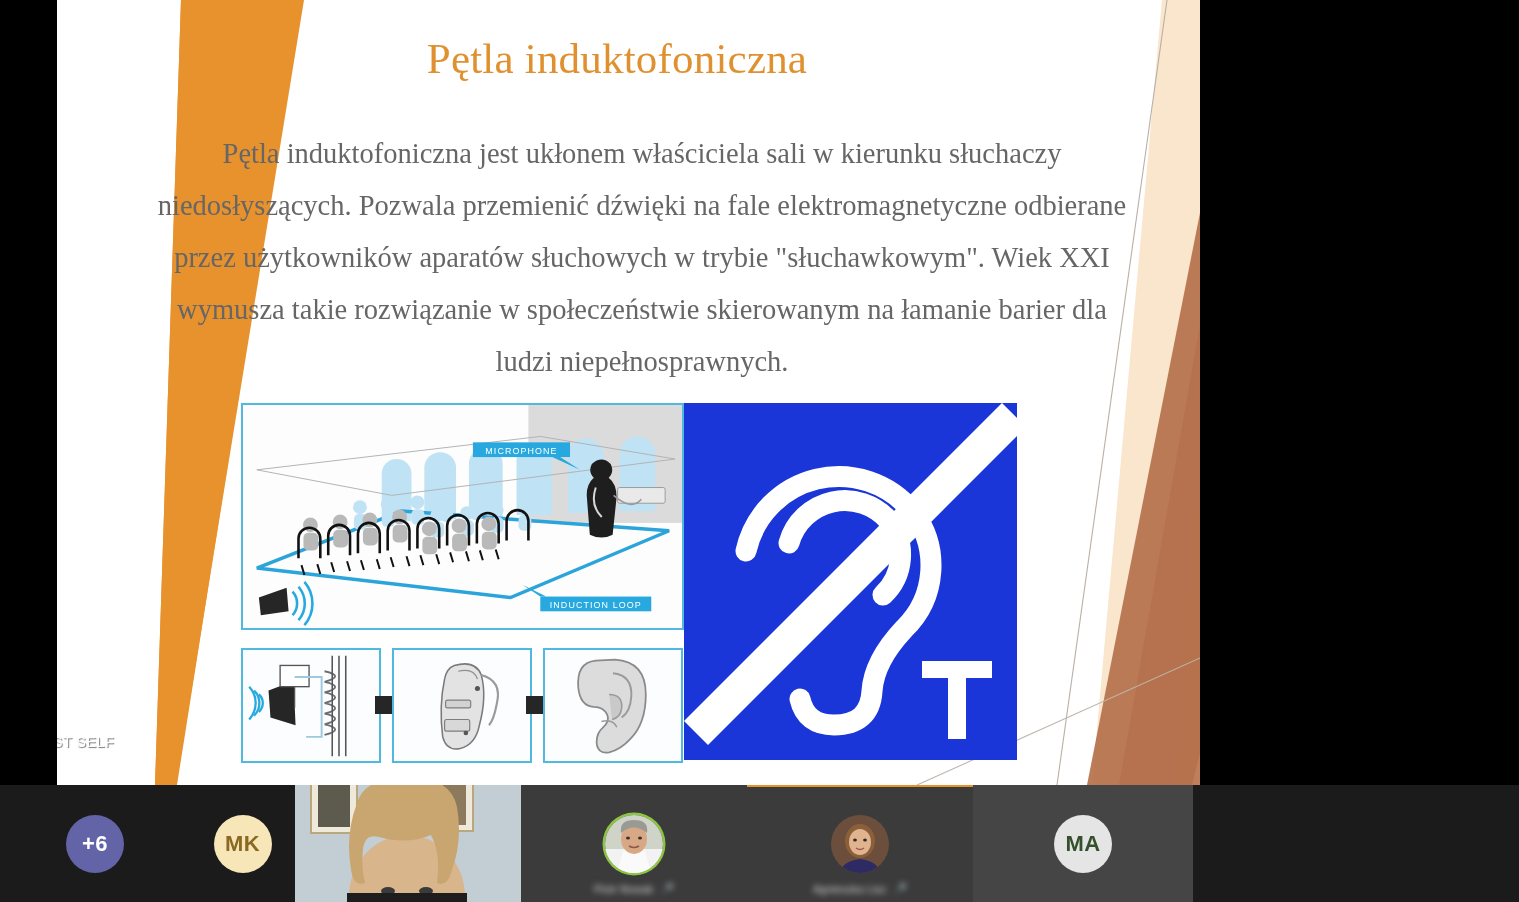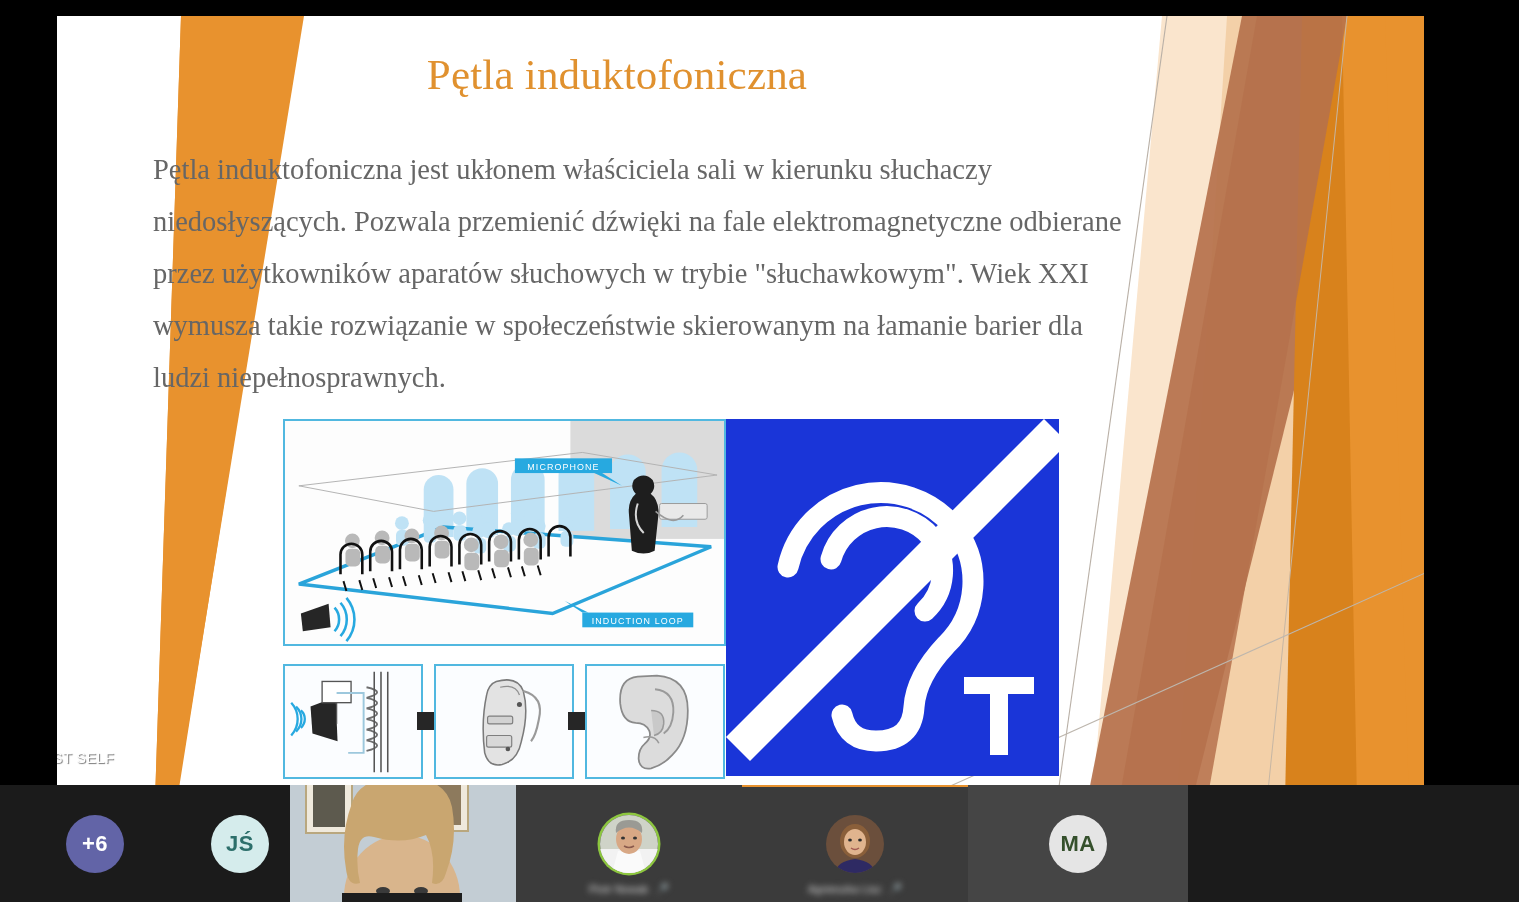--- a/index.html
+++ b/index.html
@@ -7,22 +7,22 @@
     width: 1519px; height: 902px;
     background: #000;
     overflow: hidden;
     font-family: "Liberation Sans", sans-serif;
   }
 
   #app { position: relative; width: 1519px; height: 902px; background: #000; }
 
   
   #stage {
-    position: absolute; left: 0; top: 16px;
-    width: 1424px; height: 785px;
+    position: absolute; left: 0; top: 0;
+    width: 1200px; height: 785px;
     background: #000;
     overflow: hidden;
   }
   #slide {
     position: absolute; left: 57px; top: 0;
     width: 1406px; height: 785px;
     background: #ffffff;
     overflow: hidden;
   }
   #slide-svg { position: absolute; inset: 0; width: 100%; height: 100%; display: block; }
@@ -43,39 +43,38 @@
     position: absolute;
     left: 96px; top: 128px; width: 978px;
     font-family: "Liberation Serif", serif;
     font-size: 28.5px;
     line-height: 52px;
     color: #666666;
     text-align: justify;
     z-index: 5;
   }
   .slide-body p { text-align: justify; }
-  .slide-body p:last-child { text-align: left; }
+  .slide-body p:last-child { text-align: center; }
 
   .cst-self {
     position: absolute;
     left: -15px; top: 734px;
     font-size: 14.5px;
     color: #ffffff;
     text-shadow: 1px 1px 1px rgba(0,0,0,.55);
     letter-spacing: .4px;
     z-index: 8;
   }
 
   
   .pic-wrap {
     position: absolute;
     left: 184px; top: 403px;
     width: 776px; height: 360px;
     z-index: 6;
-    margin-left: 42px;
   }
   .pic-left {
     position: absolute; left: 0; top: 0;
     width: 443px; height: 360px;
   }
   .loop-room {
     position: absolute; left: 0; top: 0;
     width: 443px; height: 227px;
     border: 2px solid #51b8e0;
     background: #fbfcfd;
@@ -361,22 +360,22 @@
       </div>
 
       <div class="cst-self">CST SELF</div>
     </div>
   </div>
 
   <div id="roster">
       <div class="tile" style="width: 190px; background: rgb(27, 27, 27);">
         <div class="avatar" style="background: rgb(98, 100, 167); color: rgb(255, 255, 255);">+6</div>
       </div>
-      <div class="tile" style="width: 100px; background: rgb(27, 27, 27);">
-        <div class="avatar" style="background: rgb(213, 236, 236); color: rgb(45, 111, 107);">JŚ</div>
+      <div class="tile" style="width: 105px; background: rgb(27, 27, 27);">
+        <div class="avatar" style="background: rgb(247, 230, 184); color: rgb(138, 106, 34);">MK</div>
       </div>
       <div class="tile" style="width: 226px; background: rgb(42, 49, 56);">
         <div style="position: absolute; inset: 0px; overflow: hidden;"><svg viewBox="0 0 226 117" preserveAspectRatio="xMidYMid slice" style="width:100%;height:100%">
             <rect width="226" height="117" fill="#c3cdd4"></rect>
             <rect x="16" y="-6" width="46" height="54" fill="#efe9dc" stroke="#b9a77e" stroke-width="2"></rect>
             <rect x="23" y="0" width="32" height="42" fill="#5d5a4e"></rect>
             <rect x="132" y="-10" width="46" height="56" fill="#efe9dc" stroke="#b9a77e" stroke-width="2"></rect>
             <rect x="139" y="-4" width="32" height="44" fill="#8d7a5d"></rect>
             <ellipse cx="112" cy="112" rx="58" ry="62" fill="#d9b58c"></ellipse>
             <path d="M62 18 q8 -26 50 -26 q44 0 50 30 q6 34 -6 66 q-4 14 -14 10 q4 -30 -6 -48 q-24 10 -52 2 q-14 -4 -16 12 q-2 18 2 34 q-12 4 -14 -14 q-6 -34 6 -66z" fill="#c9a670"></path>

